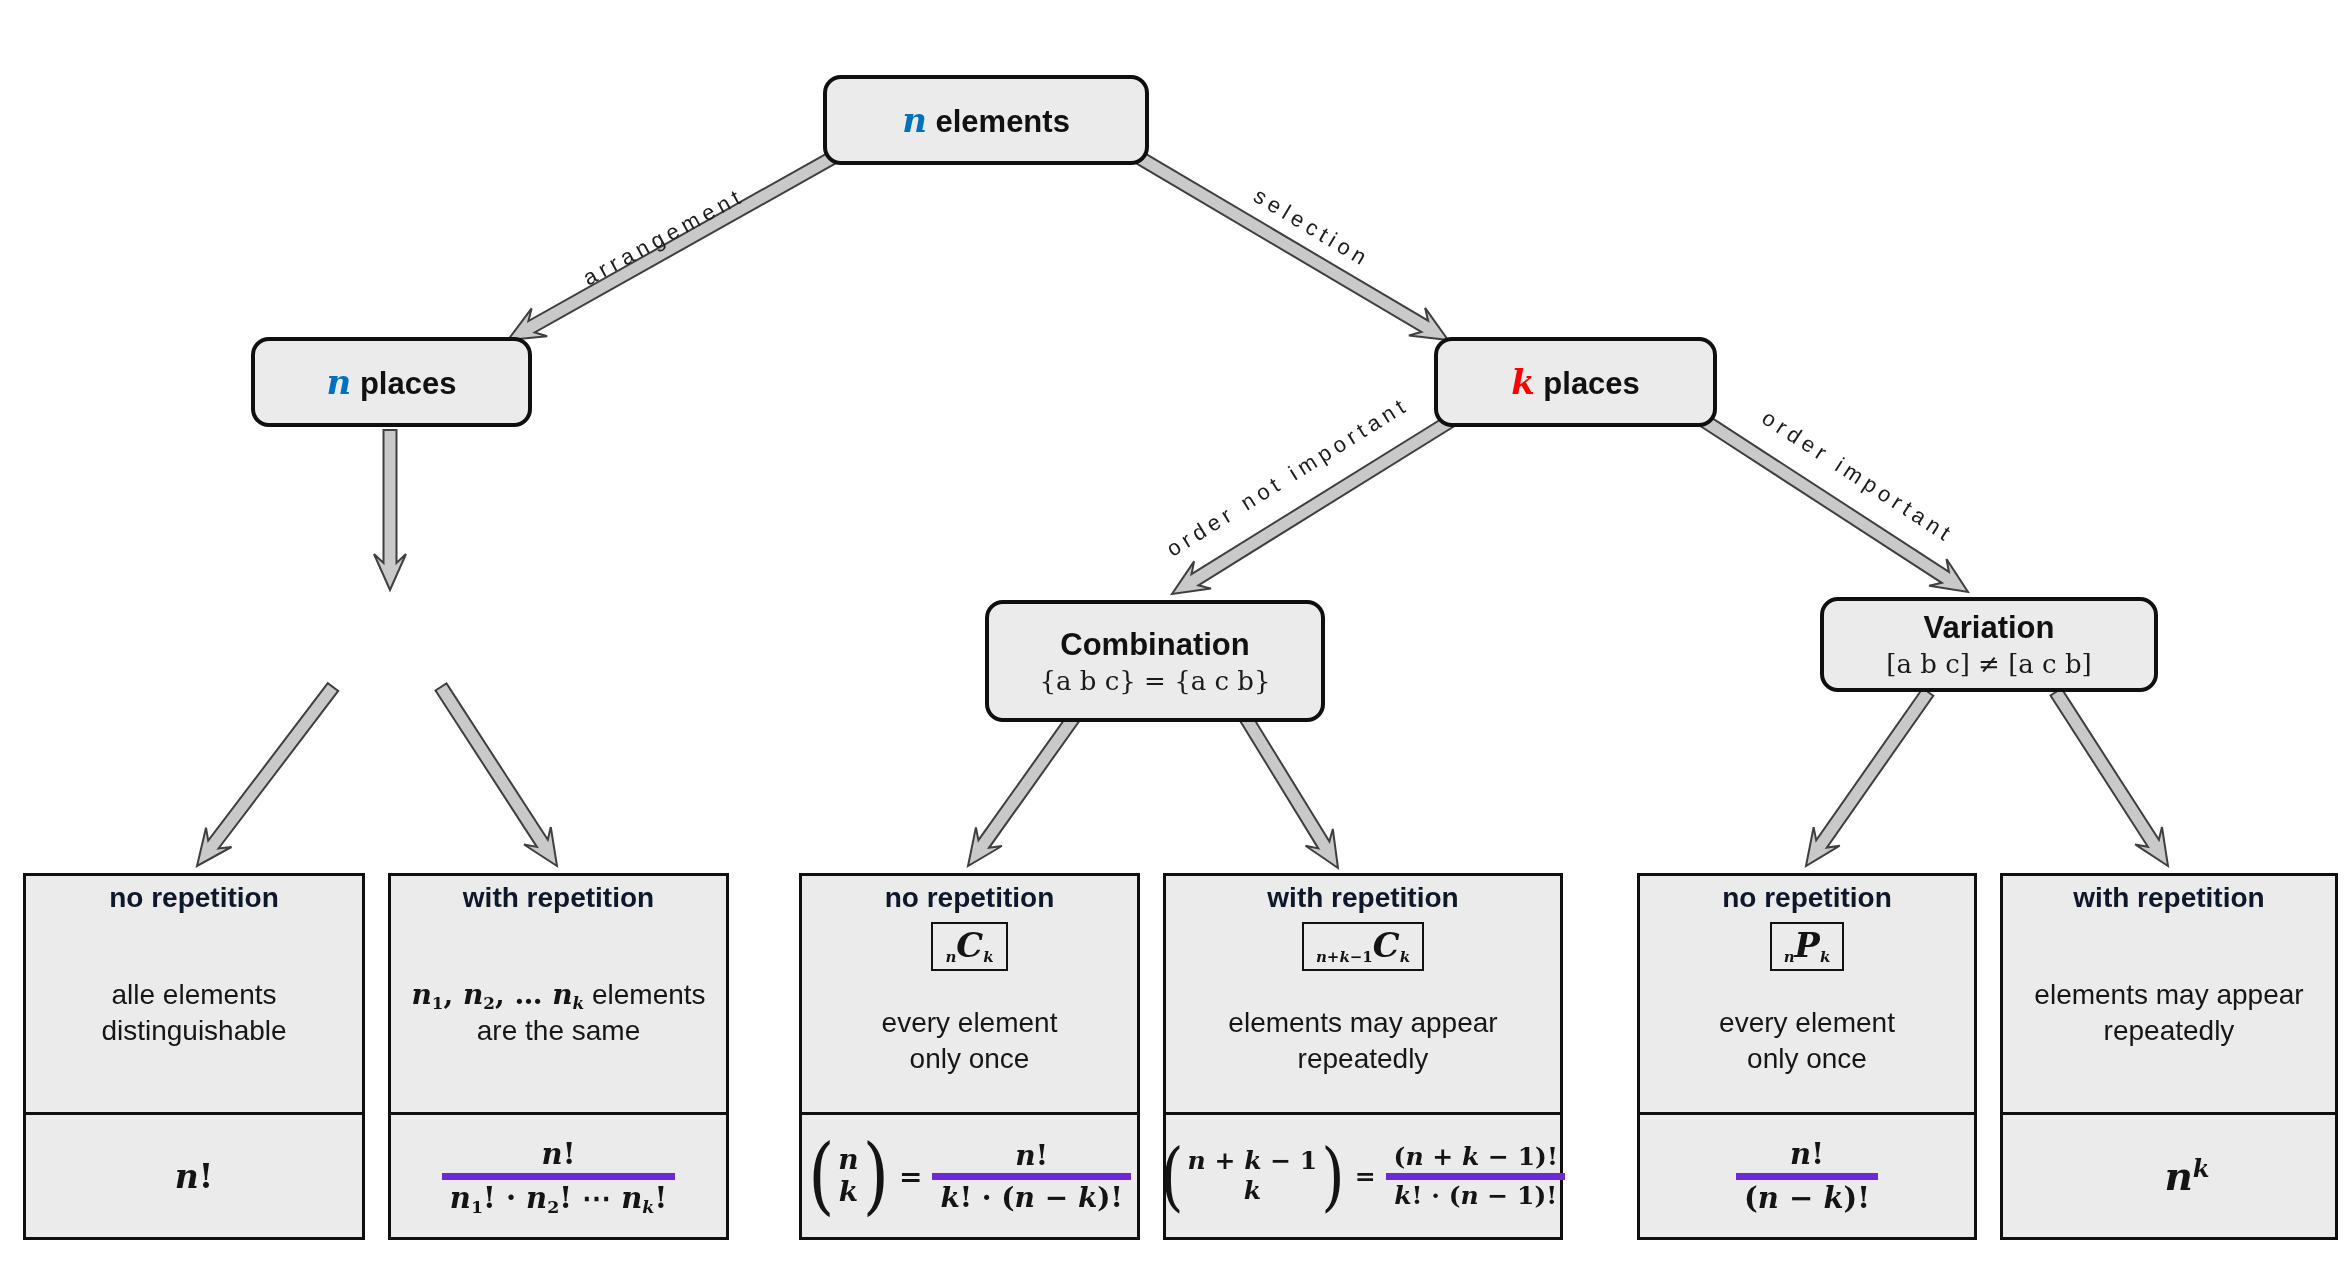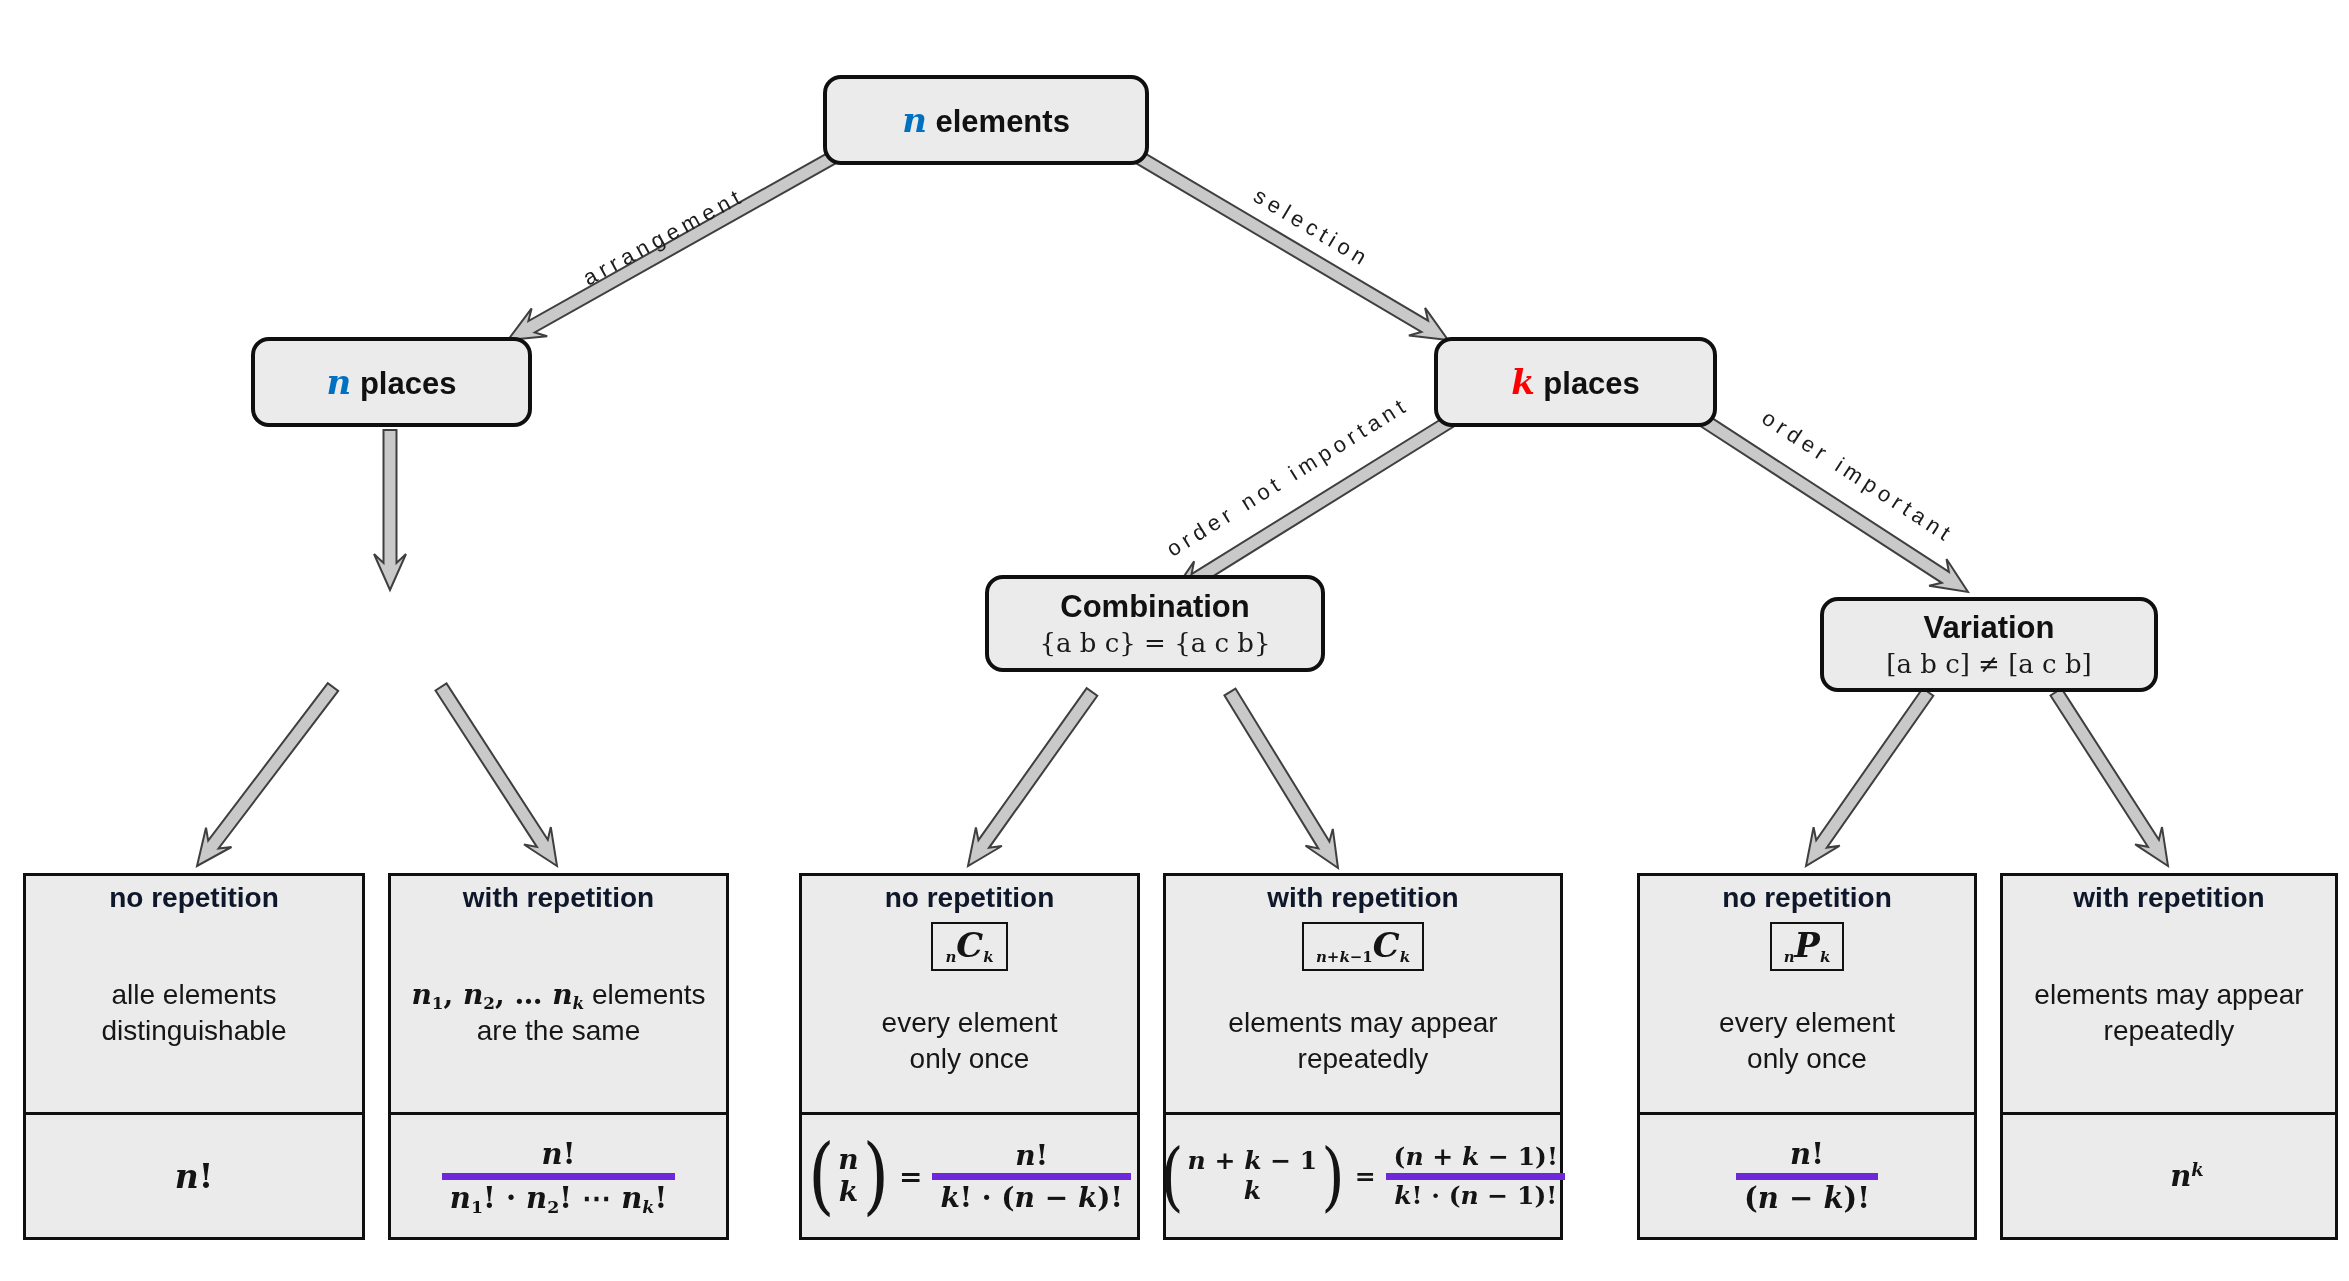--- a/index.html
+++ b/index.html
@@ -33,21 +33,21 @@
         flex-direction:column;z-index:2;}
   .leaf-top{flex:1;display:flex;flex-direction:column;align-items:center;min-height:0;}
   .leaf-header{font-size:28px;font-weight:bold;margin-top:6px;color:#0f172a;text-align:center;}
   .notation{margin-top:8px;border:2.5px solid #111;padding:1px 12px 3px 12px;
             font-size:25px;line-height:1.2;background:var(--box_fill);}
   .leaf-desc{flex:1;display:flex;flex-direction:column;align-items:center;
              justify-content:center;font-size:28px;line-height:1.3;text-align:center;}
   .leaf-formula{height:122px;border-top:3.5px solid var(--box_border);display:flex;
                 align-items:center;justify-content:center;gap:10px;}
   .fs33{font-size:33px;} .fs29{font-size:29px;} .fs28{font-size:28px;}
-  .fs25{font-size:25px;} .fs31{font-size:29px;padding-left:36px;}
+  .fs25{font-size:25px;} .fs31{font-size:39px;padding-left:36px;}
 
   
   .fx{white-space:nowrap;}
   .tok{font-family:"DejaVu Serif",serif;font-weight:bold;color:#141414;}
   .tok.v{font-style:italic;}
   .tok.plain{font-family:"Liberation Sans",sans-serif;font-weight:normal;font-style:normal;}
   .tok.sb{font-size:0.60em;position:relative;top:0.33em;}
   .tok.sp{font-size:0.62em;position:relative;top:-0.55em;}
   .tok.bg{font-size:1.35em;}
 
@@ -89,21 +89,21 @@
   </div>
   <div class="node" style="left:251px;top:337px;width:281px;height:90px">
     <div class="node-title"><span class="mvar c-n">n</span><span> places</span></div>
   </div>
 
   <div class="edge-label" style="left:664px;top:237px;transform:translate(-50%,-50%) rotate(-28.5deg)">arrangement</div>
   <div class="edge-label" style="left:1312px;top:228px;transform:translate(-50%,-50%) rotate(31deg)">selection</div>
   <div class="edge-label" style="left:1288px;top:477px;transform:translate(-50%,-50%) rotate(-32deg)">order not important</div>
   <div class="edge-label" style="left:1858px;top:477px;transform:translate(-50%,-50%) rotate(33deg)">order important</div>
 
-  <div class="node" style="left:985px;top:575px;width:340px;height:97px">
+  <div class="node" style="left:985px;top:600px;width:340px;height:122px">
     <div class="node-title">Combination</div>
     <div class="node-sub">{a b c} = {a c b}</div>
   </div>
   <div class="node" style="left:1820px;top:597px;width:338px;height:95px">
     <div class="node-title">Variation</div>
     <div class="node-sub">[a b c] ≠ [a c b]</div>
   </div>
 
   <div class="leaf" style="left:23px;width:342px">
     <div class="leaf-top">

